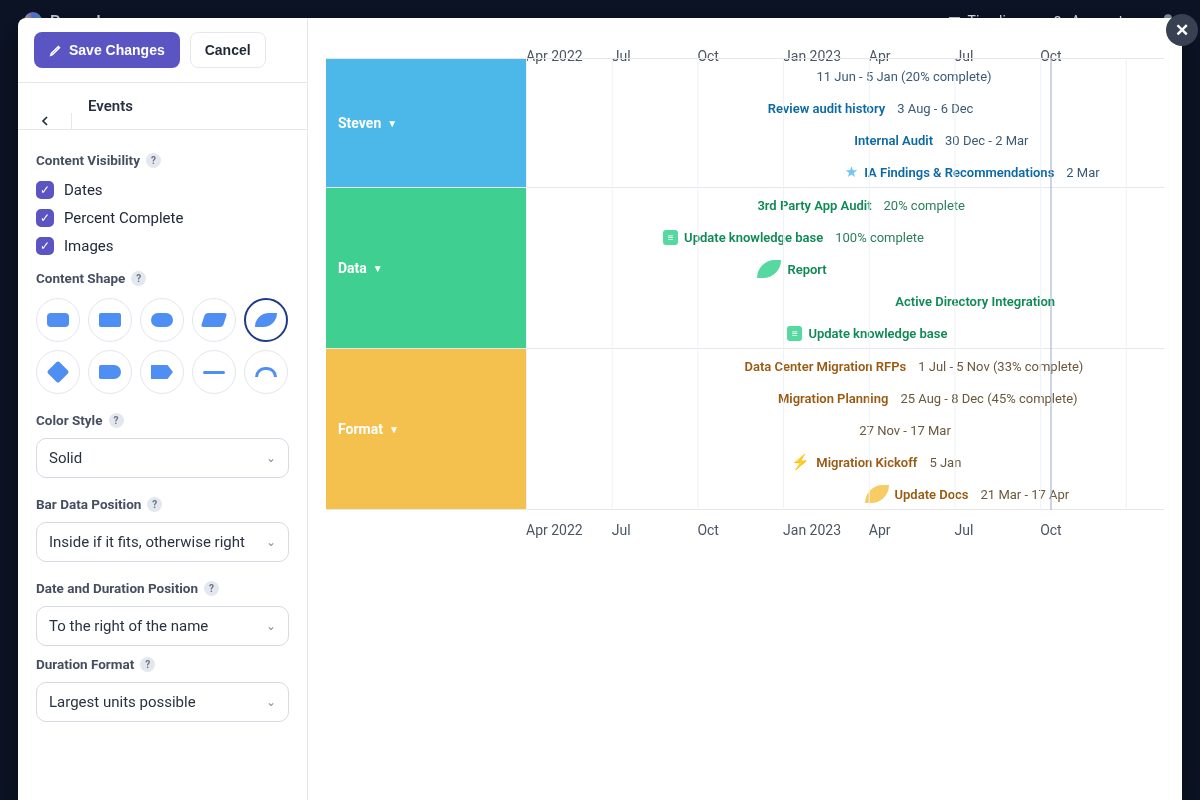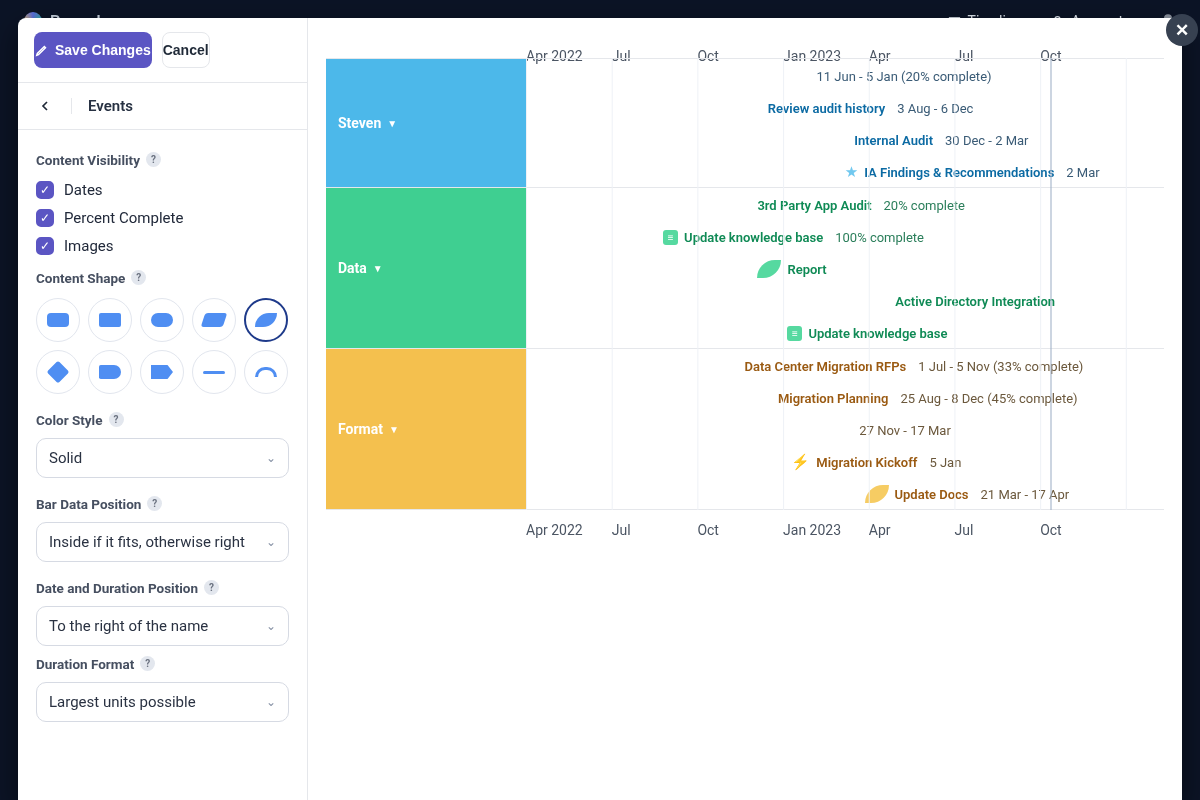--- a/index.html
+++ b/index.html
@@ -7,29 +7,29 @@
 .topbar{height:42px;background:#0c1426;display:flex;align-items:center;padding:0 24px;color:#cbd5e1;position:relative;z-index:1}
 .brand{display:flex;align-items:center;gap:8px;font-weight:600;font-size:16px}
 .brand .logo{width:18px;height:18px;border-radius:50%;background:conic-gradient(#5b6ee1,#29c385,#f4c04e,#5b6ee1)}
 .nav-right{margin-left:auto;display:flex;align-items:center;gap:22px;font-size:14px;color:#e2e8f0}
 .nav-right .nav-item{display:flex;align-items:center;gap:6px}
 .bell{opacity:.6}
 .modal{position:absolute;top:18px;left:18px;right:18px;bottom:0;background:#fff;border-radius:8px 8px 0 0;box-shadow:0 10px 30px rgba(0,0,0,.5);display:flex;z-index:2;overflow:hidden}
 .close-x{position:absolute;top:14px;right:2px;z-index:3;width:32px;height:32px;border-radius:50%;background:#374151;color:#fff;display:flex;align-items:center;justify-content:center;cursor:pointer;font-weight:bold;font-size:17px}
 .sidebar{width:290px;border-right:1px solid #e5e7eb;display:flex;flex-direction:column;overflow:hidden}
 .sidebar-top{padding:14px 16px;display:flex;gap:10px;align-items:center}
-.btn{border-radius:8px;padding:9px 0;font-size:14px;font-weight:600;border:1px solid transparent;cursor:pointer;display:inline-flex;align-items:center;gap:6px}
+.btn{border-radius:8px;padding:9px 14px;font-size:14px;font-weight:600;border:1px solid transparent;cursor:pointer;display:inline-flex;align-items:center;gap:6px}
 .btn-primary{background:#5b55c3;color:#fff}
 .btn-secondary{background:#fff;border-color:#e5e7eb;color:#1f2937}
-.sidebar-head{border-top:1px solid #e5e7eb;border-bottom:1px solid #e5e7eb;display:flex;align-items:center}
+.sidebar-head{border-top:1px solid #e5e7eb;border-bottom:1px solid #e5e7eb;display:flex;align-items:flex-end}
 .sidebar-head .back{width:54px;display:flex;align-items:center;justify-content:center;border-right:1px solid #e5e7eb;color:#1f2937;cursor:pointer;background:#fff;position:relative}
 .sidebar-head .back::before{content:"";position:absolute;left:-6px;top:0;bottom:0;width:6px;background:#5b55c3}
 .sidebar-head .title{padding:14px 16px;font-weight:600;color:#273142;font-size:15px}
 .panel{padding:12px 18px;overflow-y:auto;flex:1}
-.sect-label{font-size:13.5px;font-weight:700;color:#464f60;display:flex;gap:6px;margin-top:10px}
+.sect-label{font-size:13.5px;font-weight:700;color:#464f60;display:flex;align-items:center;gap:6px;margin-top:10px}
 .help{width:15px;height:15px;border-radius:50%;background:#e3e7ee;color:#6b7280;font-size:10px;display:inline-flex;align-items:center;justify-content:center;font-weight:700}
 .checks{margin:8px 0 4px}
 .check-row{display:flex;align-items:center;gap:10px;padding:5px 0;font-size:15px;color:#21293a;cursor:pointer}
 .chk{width:18px;height:18px;border-radius:5px;border:2px solid #c3c9d5;display:inline-flex;align-items:center;justify-content:center;background:#fff}
 .chk.on{background:#5b55c3;border-color:#5b55c3;color:#fff;font-size:12px}
 .shape-grid{display:grid;grid-template-columns:repeat(5,44px);gap:8px;margin-top:12px}
 .shape-cell{width:44px;height:44px;border-radius:50%;border:1px solid #e2e6ee;display:flex;align-items:center;justify-content:center;cursor:pointer;background:#fff}
 .shape-cell.selected{border:2px solid #1e3a8a}
 .sh{width:22px;height:14px;background:#4f8ef2}
 .sh-round{border-radius:4px}

